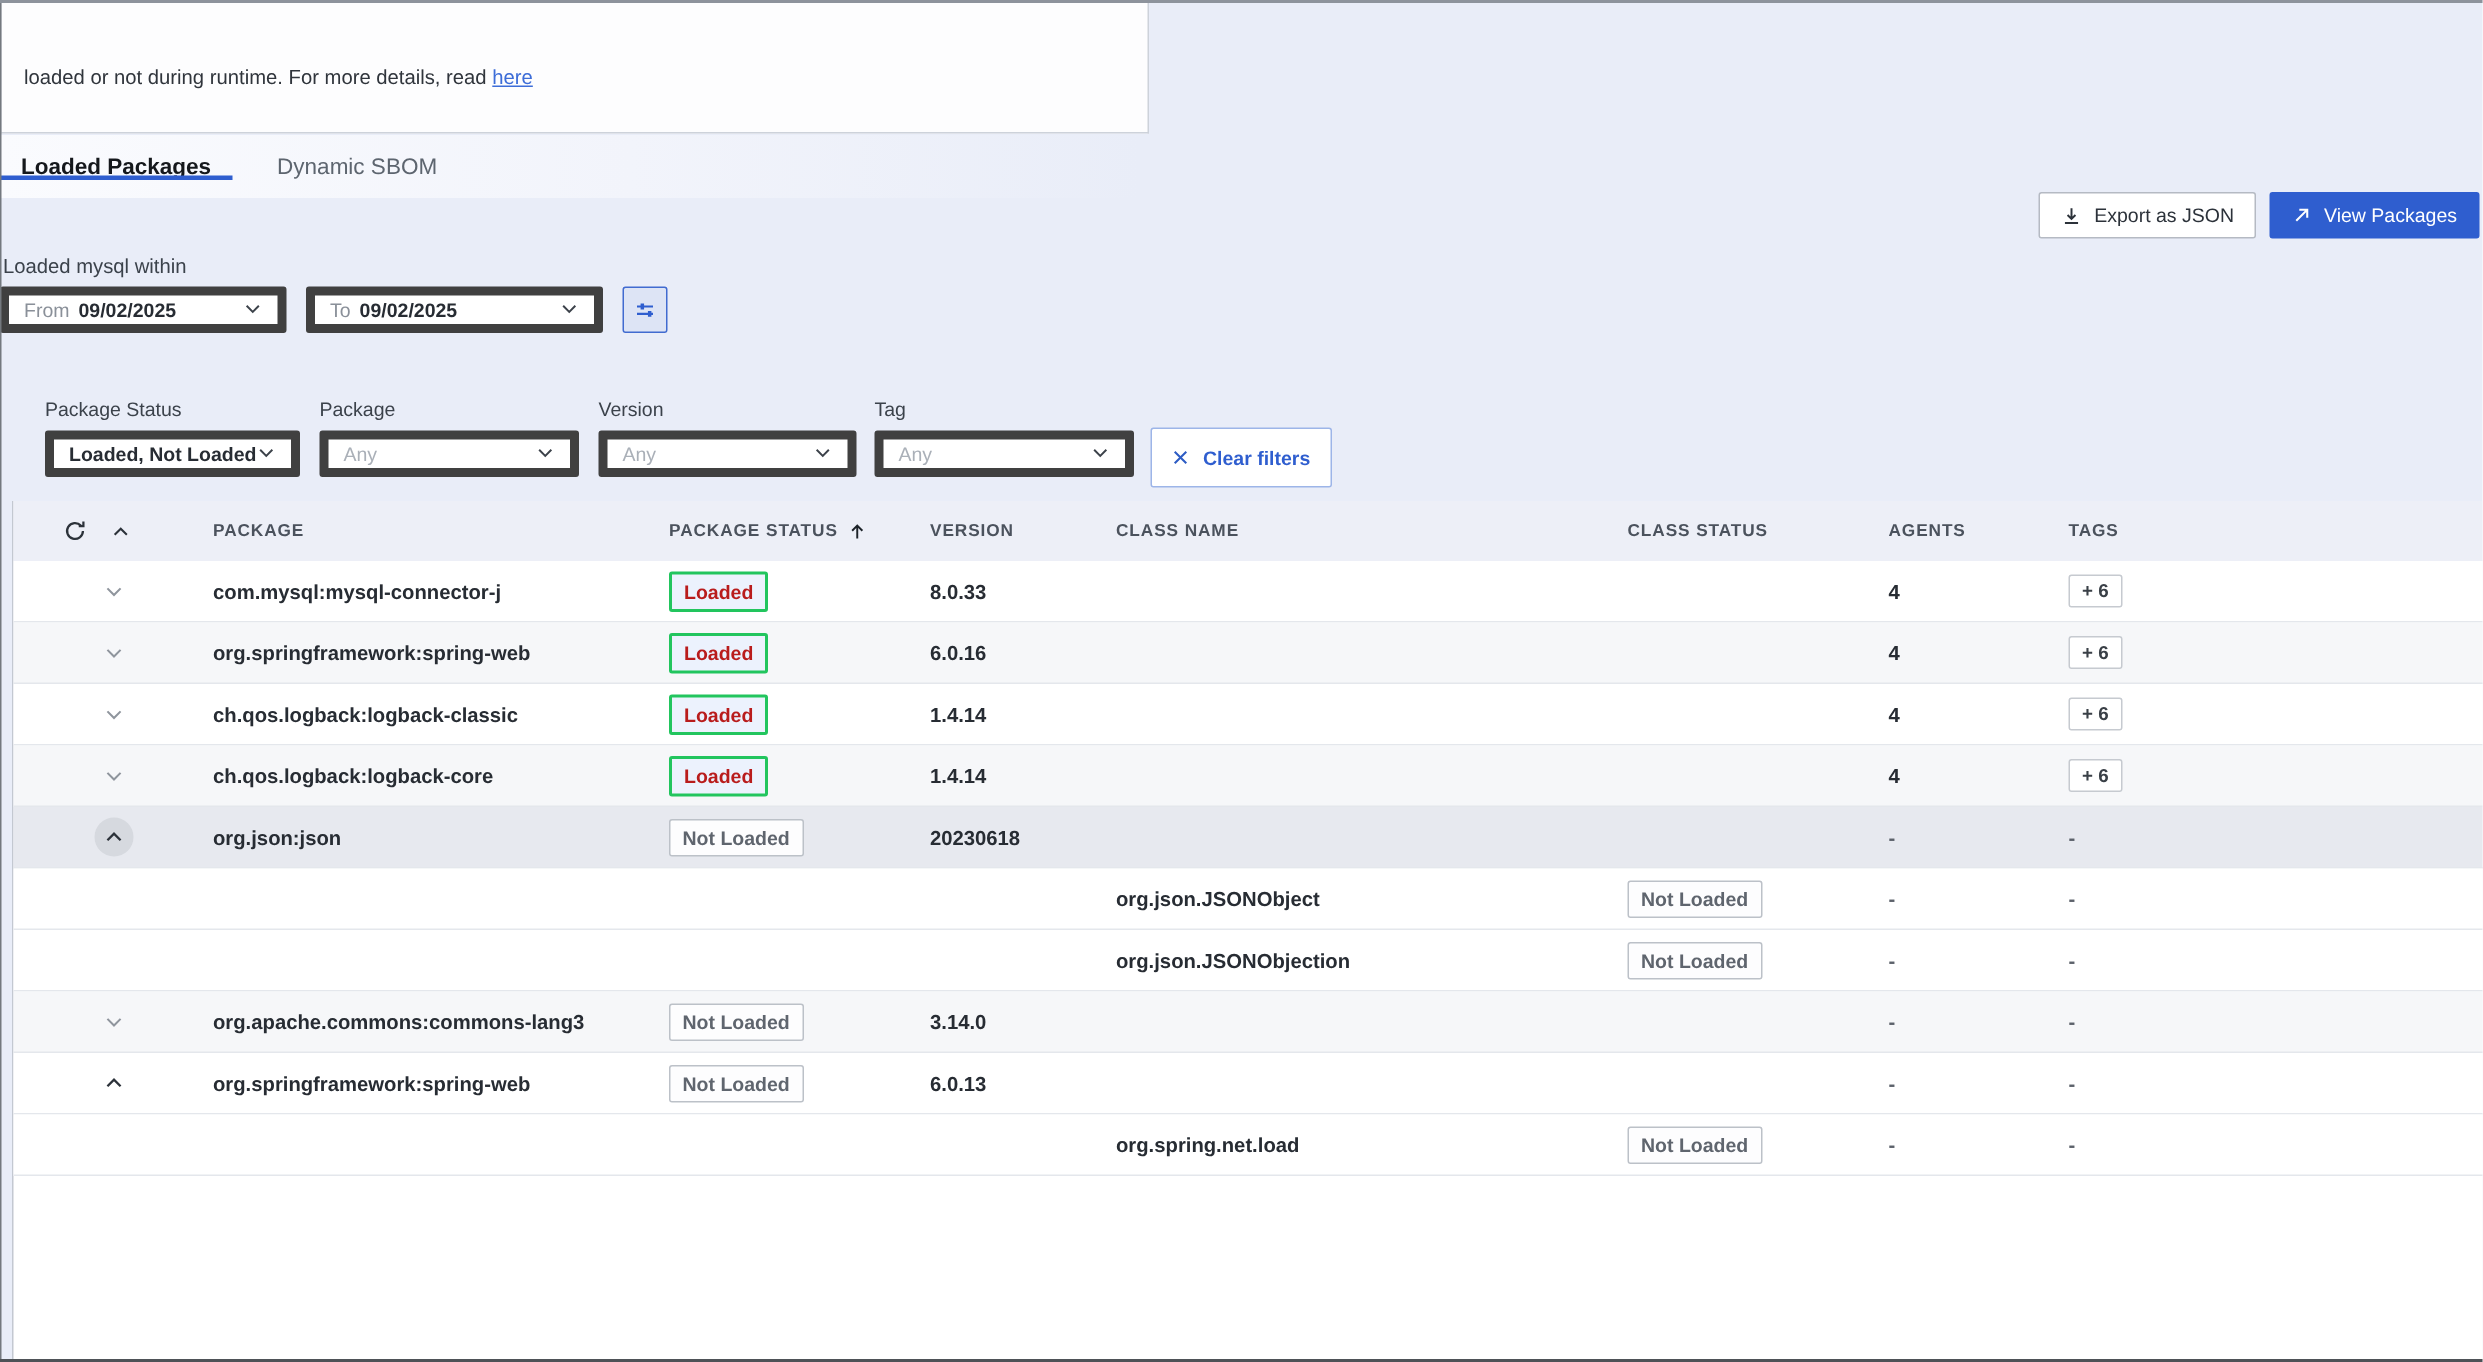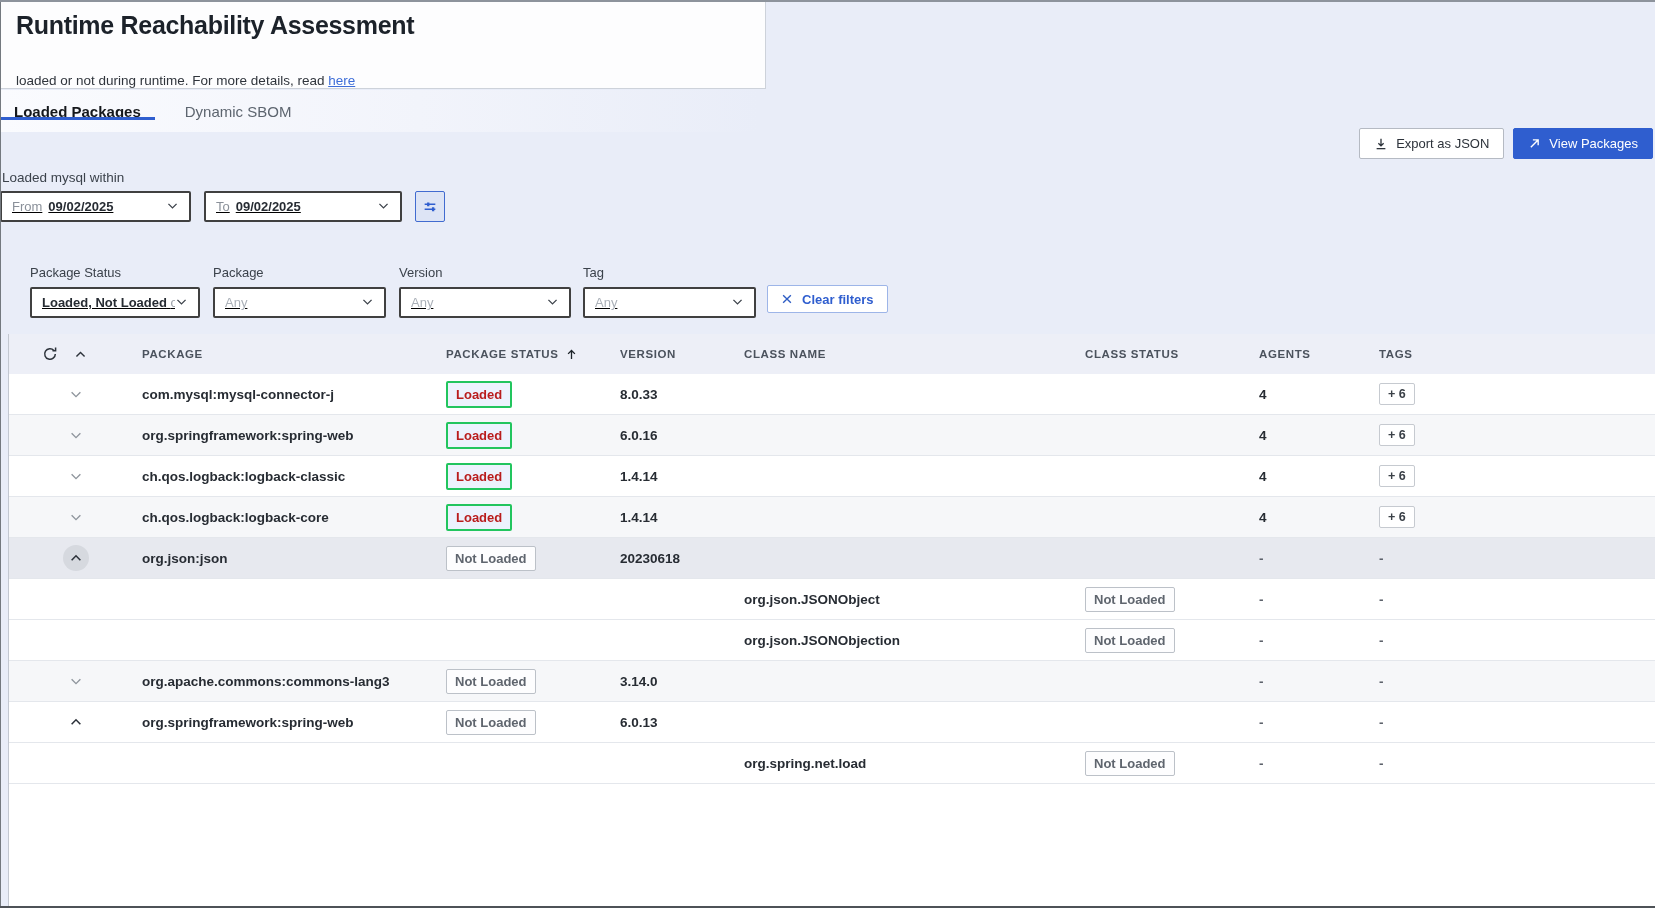--- a/index.html
+++ b/index.html
@@ -51,43 +51,43 @@
     padding:0 14px; font-size:13px; border-radius:2px; cursor:pointer;
     border:1px solid #b5bac3; background:#fff; color:#2c323a;
   }
   .btn.primary { background:var(--accent,#2f5ecf); border-color:var(--accent,#2f5ecf); color:#fff; }
   .btn svg { flex:none; }
 
   
   .date-label { position:absolute; left:2px; top:168px; font-size:13.5px; color:#3b424b; }
   .date-row { position:absolute; left:0; top:189px; display:flex; gap:13px; align-items:center; }
   .select {
-    height:31px; background:#fff; border:2px solid #404040; border-radius:2px;
-    display:flex; align-items:center; padding:0 10px; font-size:13px; cursor:pointer;text-decoration:underline;
+    height:31px; background:#fff; border:6px solid #404040; border-radius:2px;
+    display:flex; align-items:center; padding:0 10px; font-size:13px; cursor:pointer;
   }
   .select .caret { margin-left:auto; color:#3c424a; }
   .select .prefix { color:#8a9099; margin-right:6px; }
   .select .value { color:#272c33; font-weight:700; }
   .select .muted { color:#9aa0a8; }
   .select .placeholder { color:#aab0b8; }
   .sel-from { width:191px; }
   .sel-to { width:198px; }
   .adv-btn {
     width:30px; height:31px; border:1px solid #416bd0; background:#dde4f5;
     border-radius:2px; display:flex; align-items:center; justify-content:center; cursor:pointer;
   }
 
   
   .filters-row { position:absolute; left:30px; top:263px; right:0; }
   .filter-group { position:absolute; top:0; }
   .filter-label { font-size:13px; color:#3b424b; margin-bottom:7px; }
   .fg-status { left:0; } .fg-package { left:183px; } .fg-version { left:369px; } .fg-tag { left:553px; }
   .sel-status { width:170px; } .sel-package { width:173px; } .sel-version { width:172px; } .sel-tag { width:173px; }
   .clear-btn {
-    position:absolute; left:737px; top:20px; height:28px;
+    position:absolute; left:737px; top:20px; height:40px;
     display:inline-flex; align-items:center; gap:9px; padding:0 13px;
     background:#fff; border:1px solid #9db5e8; border-radius:2px;
     color:var(--accent,#2d5cc4); font-size:13px; font-weight:700; cursor:pointer;
   }
 
   
   .table-panel {
     position:absolute; left:8px; right:0; top:332px; bottom:0;
     background:#fff; border-left:1px solid #c3c8d1;
   }
@@ -119,21 +119,20 @@
     display:inline-block; padding:3px 8px; font-size:12.5px; border-radius:2px;
     background:#fff; border:1px solid #c6cad0; color:#3a4047;
   }
   .dash { color:#5c626b; }
   .cell { padding-right:8px; }
 </style>
 </head>
 <body>
 
 <div class="top-card">
-  <div class="page-title">Runtime Reachability Assessment</div>
   <div class="page-desc">
     <br>
     <span>loaded or not during runtime. For more details, read</span>
     <a>here</a>
   </div>
 </div>
 
 <div class="tab-bar">
   <div class="tab active">Loaded Packages</div>
   <div class="tab">Dynamic SBOM</div>

